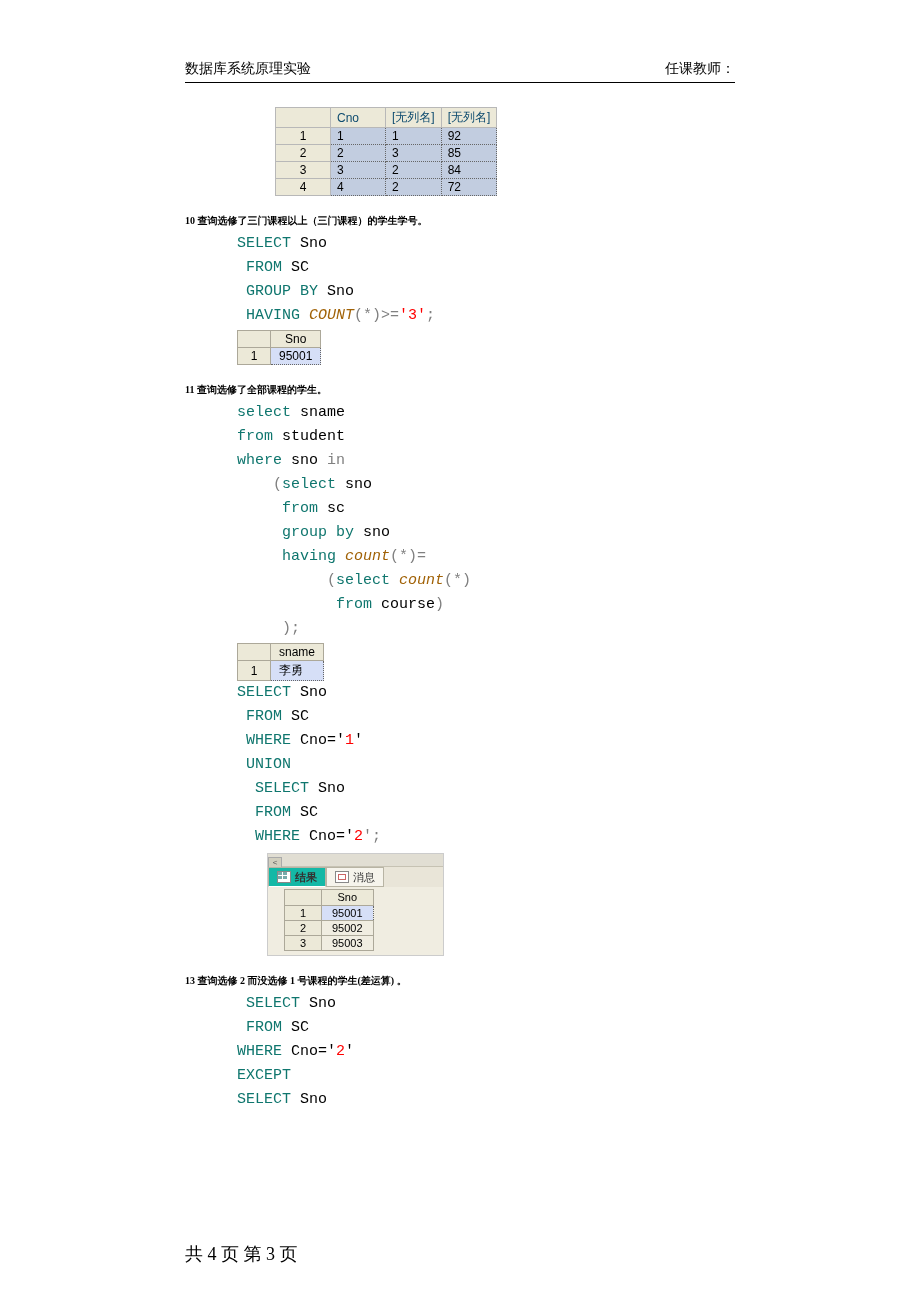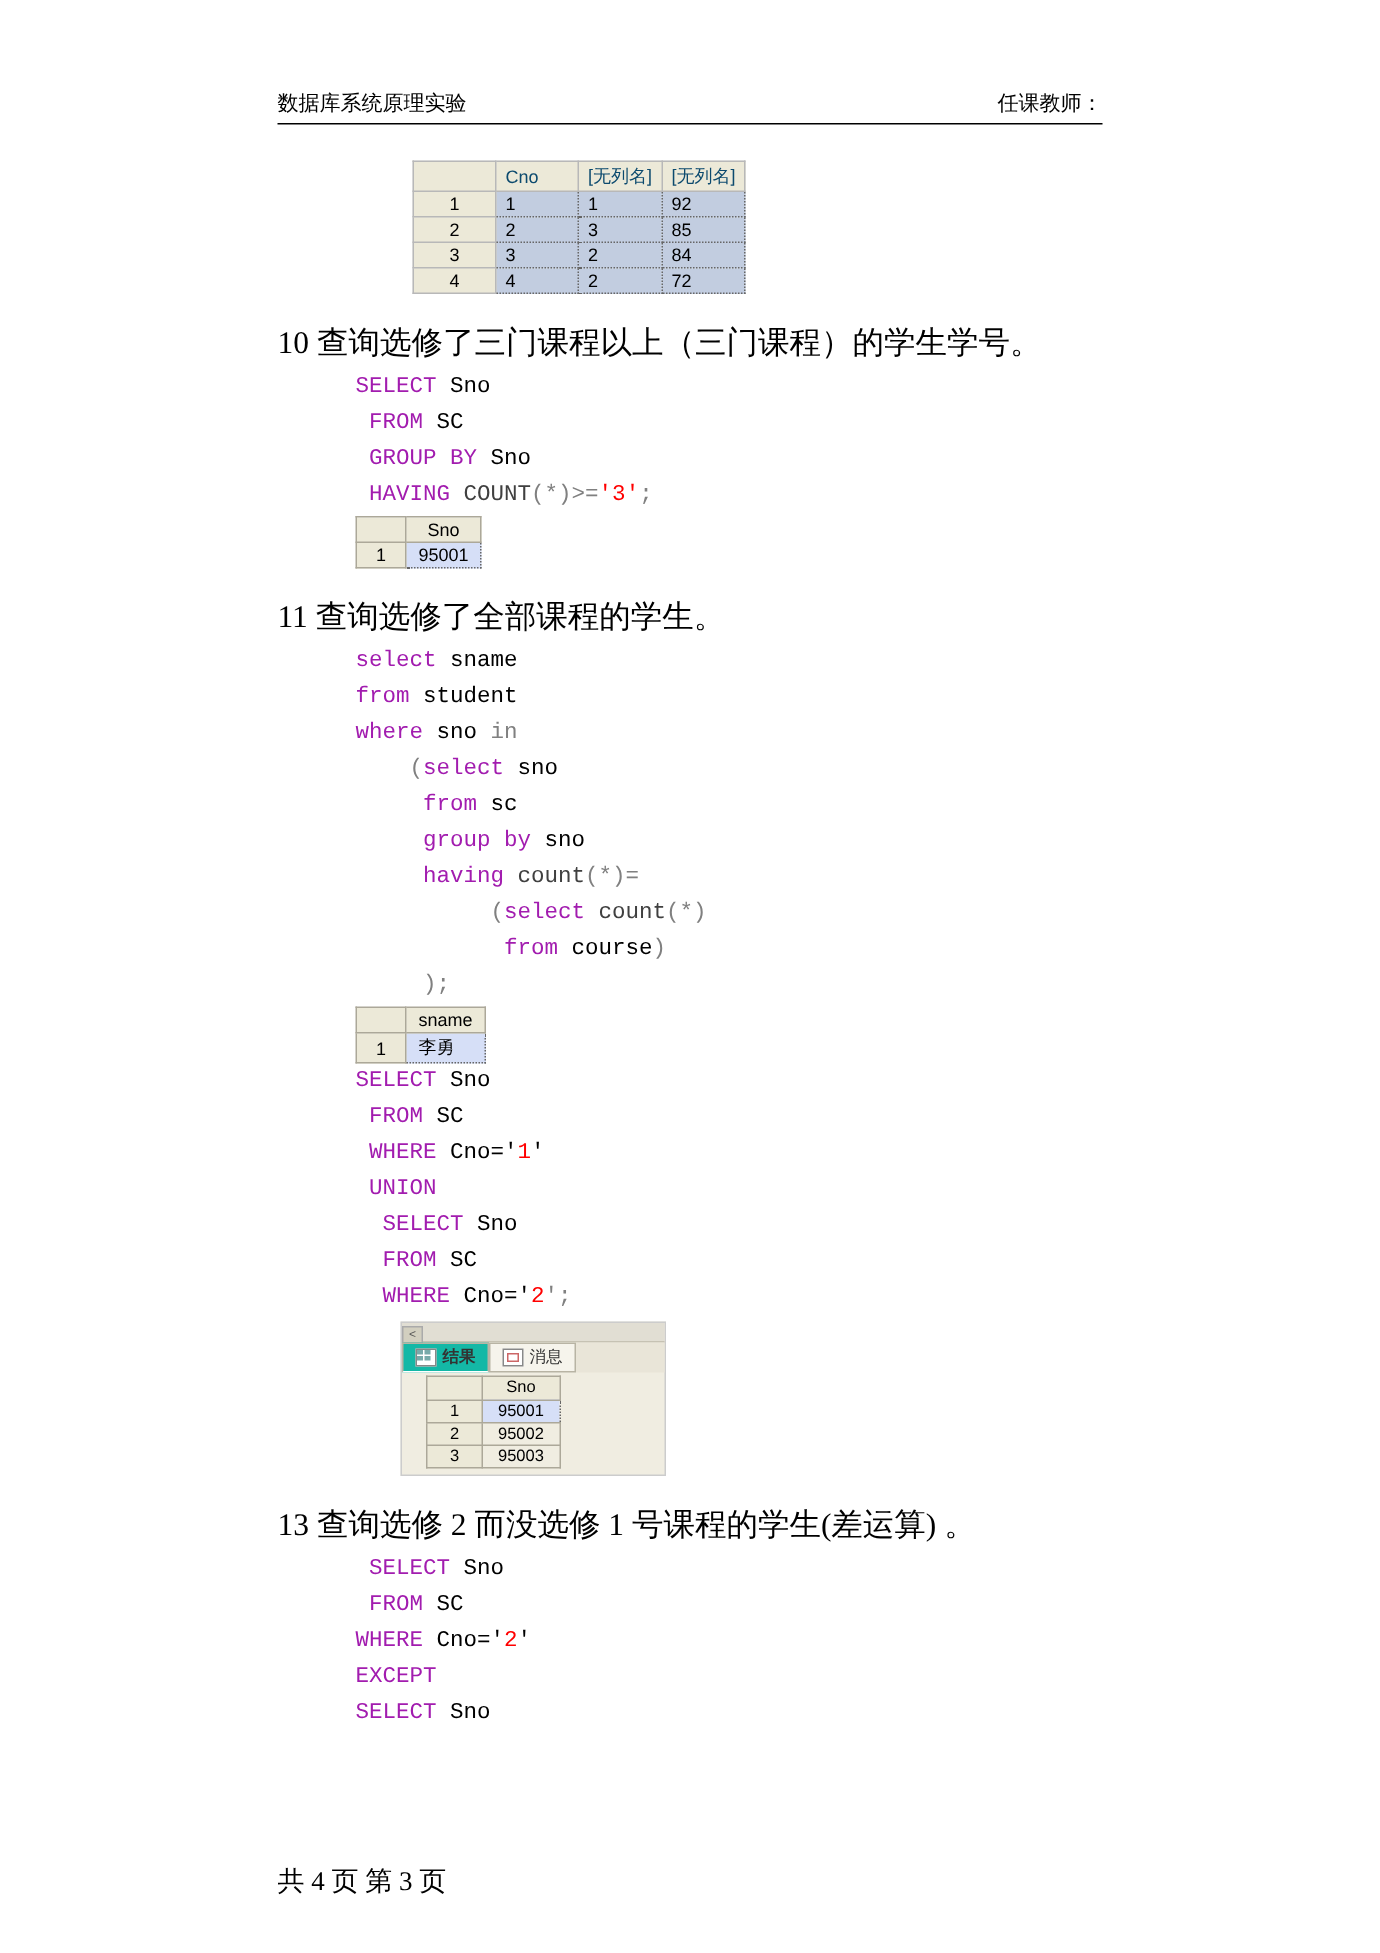--- a/index.html
+++ b/index.html
@@ -48,30 +48,30 @@
   }
   .tbl1 td.sel {
     background: #c2cde0;
     border:1px dotted #666;
   }
   .tbl1 td.idx {
     background:#ece9d8;
     width:20px; text-align:center;
   }
   .tbl1 th.idx { width:20px; }
-  .q { font-size: 21px; margin: 18px 0 4px 0; }
+  .q { font-size: 10px; margin: 18px 0 4px 0; font-weight: bold; }
   .code {
     font-family: "Courier New", monospace;
     font-size: 15px;
     white-space: pre;
     margin-left: 52px;
     line-height: 1.6;
   }
-  .kw { color: #a21caf; }
-  .fn { color: #404040; }
+  .kw { color: #0f766e; }
+  .fn { color: #a16207; font-style: italic; }
   .str { color: #ff0000; }
   .gray { color: #808080; }
   .restbl {
     margin-left: 52px;
     margin-top: 2px;
     font-family: "Microsoft YaHei", Arial, sans-serif;
     font-size: 12px;
     border-collapse: collapse;
   }
   .restbl th, .restbl td {

